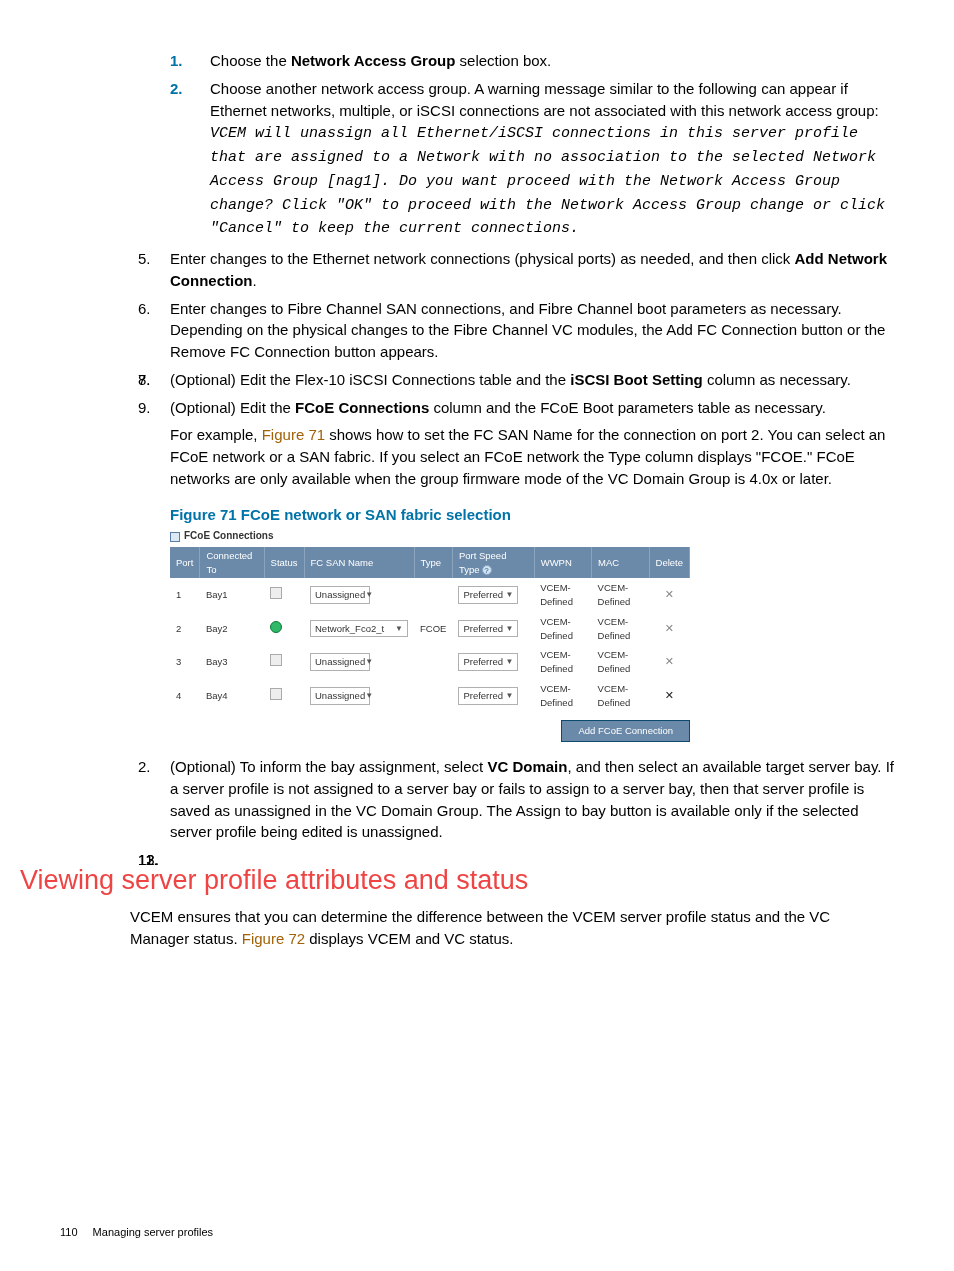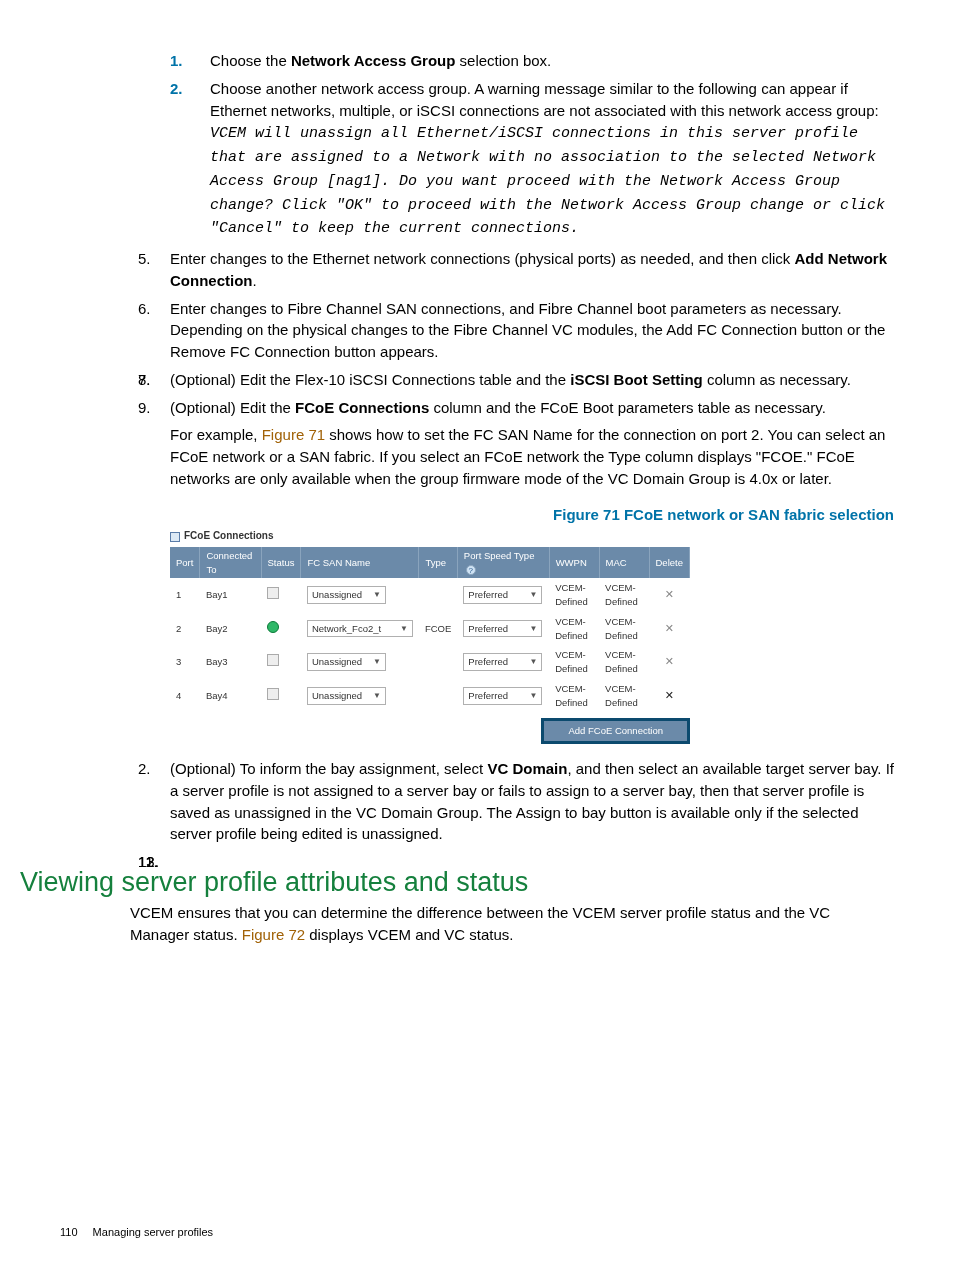--- a/index.html
+++ b/index.html
@@ -20,25 +20,25 @@
   ol.main { list-style: none; padding: 0; margin: 0; }
   ol.main > li { position: relative; padding-left: 110px; margin-bottom: 6px; }
   ol.main > li .num { position: absolute; left: 78px; top: 0; }
   ol.main > li .content { }
   ol.sub { list-style: none; padding: 0; margin: 0 0 8px 0; }
   ol.sub > li { position: relative; padding-left: 40px; margin-bottom: 6px; }
   ol.sub > li .snum { position: absolute; left: 0; top: 0; color: #0073a8; font-weight: bold; }
   h2.section {
     font-family: Arial, sans-serif;
     font-weight: normal;
-    color: #15803d;
+    color: #ef4444;
     font-size: 27px;
-    margin: 18px 0 0 -40px;
-  }
-  .fig-caption { color: #0073a8; font-weight: bold; font-size: 15px; margin: 14px 0 4px 0; text-align: right; }
+    margin: 18px 0 6px -40px;
+  }
+  .fig-caption { color: #0073a8; font-weight: bold; font-size: 15px; margin: 14px 0 4px 0; }
 
   
   .fig-wrap { margin: 0 0 14px 0; }
   .fig-title {
     font-size: 10px; font-weight: bold; color: #333; display: flex; align-items: center;
     margin-bottom: 3px;
   }
   .fig-title .sq { width:10px; height:10px; border:1px solid #5a7ca8; background:#dce9f5; margin-right:4px; display:inline-block;}
   table.fc {
     border-collapse: collapse;
@@ -56,27 +56,27 @@
     font-size: 9.5px;
   }
   table.fc td {
     padding: 3px 6px;
     border-bottom: 0;
     vertical-align: middle;
   }
   table.fc tr.row td { background: #fff; }
   .status-sq { width:12px; height:12px; border:1px solid #aaa; background:#eee; display:inline-block; }
   .status-grn { width:12px; height:12px; border:1px solid #0a7a38; background:#2fb868; border-radius:50%; display:inline-block; position:relative;}
-  .dd { border:1px solid #b0b0b0; background:#fff; padding:1px 4px; display:inline-flex; align-items:center; width:79px; justify-content:space-between; font-size:9.5px;}
-  .dd.w { width: 106px; }
+  .dd { border:1px solid #b0b0b0; background:#fff; padding:1px 4px; display:inline-flex; align-items:center; width:60px; justify-content:space-between; font-size:9.5px;}
+  .dd.w { width: 98px; }
   .dd .ar { font-size:8px; color:#555; }
   .del { color:#888; font-size:11px; text-align:center; display:block;}
   .del.dk { color:#222; }
   .addbtn-wrap { width:520px; text-align:right; margin-top:6px;}
-  .addbtn { display:inline-block; background:#6b8aa9; border:3px solid #0c4a6e; color:#fff; font-size:9.5px; padding:3px 24px;text-align:right;}
+  .addbtn { display:inline-block; background:#6b8aa9; border:1px solid #0c4a6e; color:#fff; font-size:9.5px; padding:3px 16px;text-align:right;}
   .help { display:inline-block; width:10px; height:10px; border-radius:50%; background:#cfe3f5; color:#2a5a8a; font-size:8px; line-height:10px; text-align:center; border:1px solid #8aa4bd; margin-left:2px;}
   .footer { position: absolute; bottom: 30px; left: 60px; font-size: 11px; color:#000;}
   .footer .pg { margin-right: 12px; }
   .para { margin: 0 12px 6px 0; padding-left:70px;}
 </style>
 </head>
 <body>
 
 <ol class="main">
   <li>

